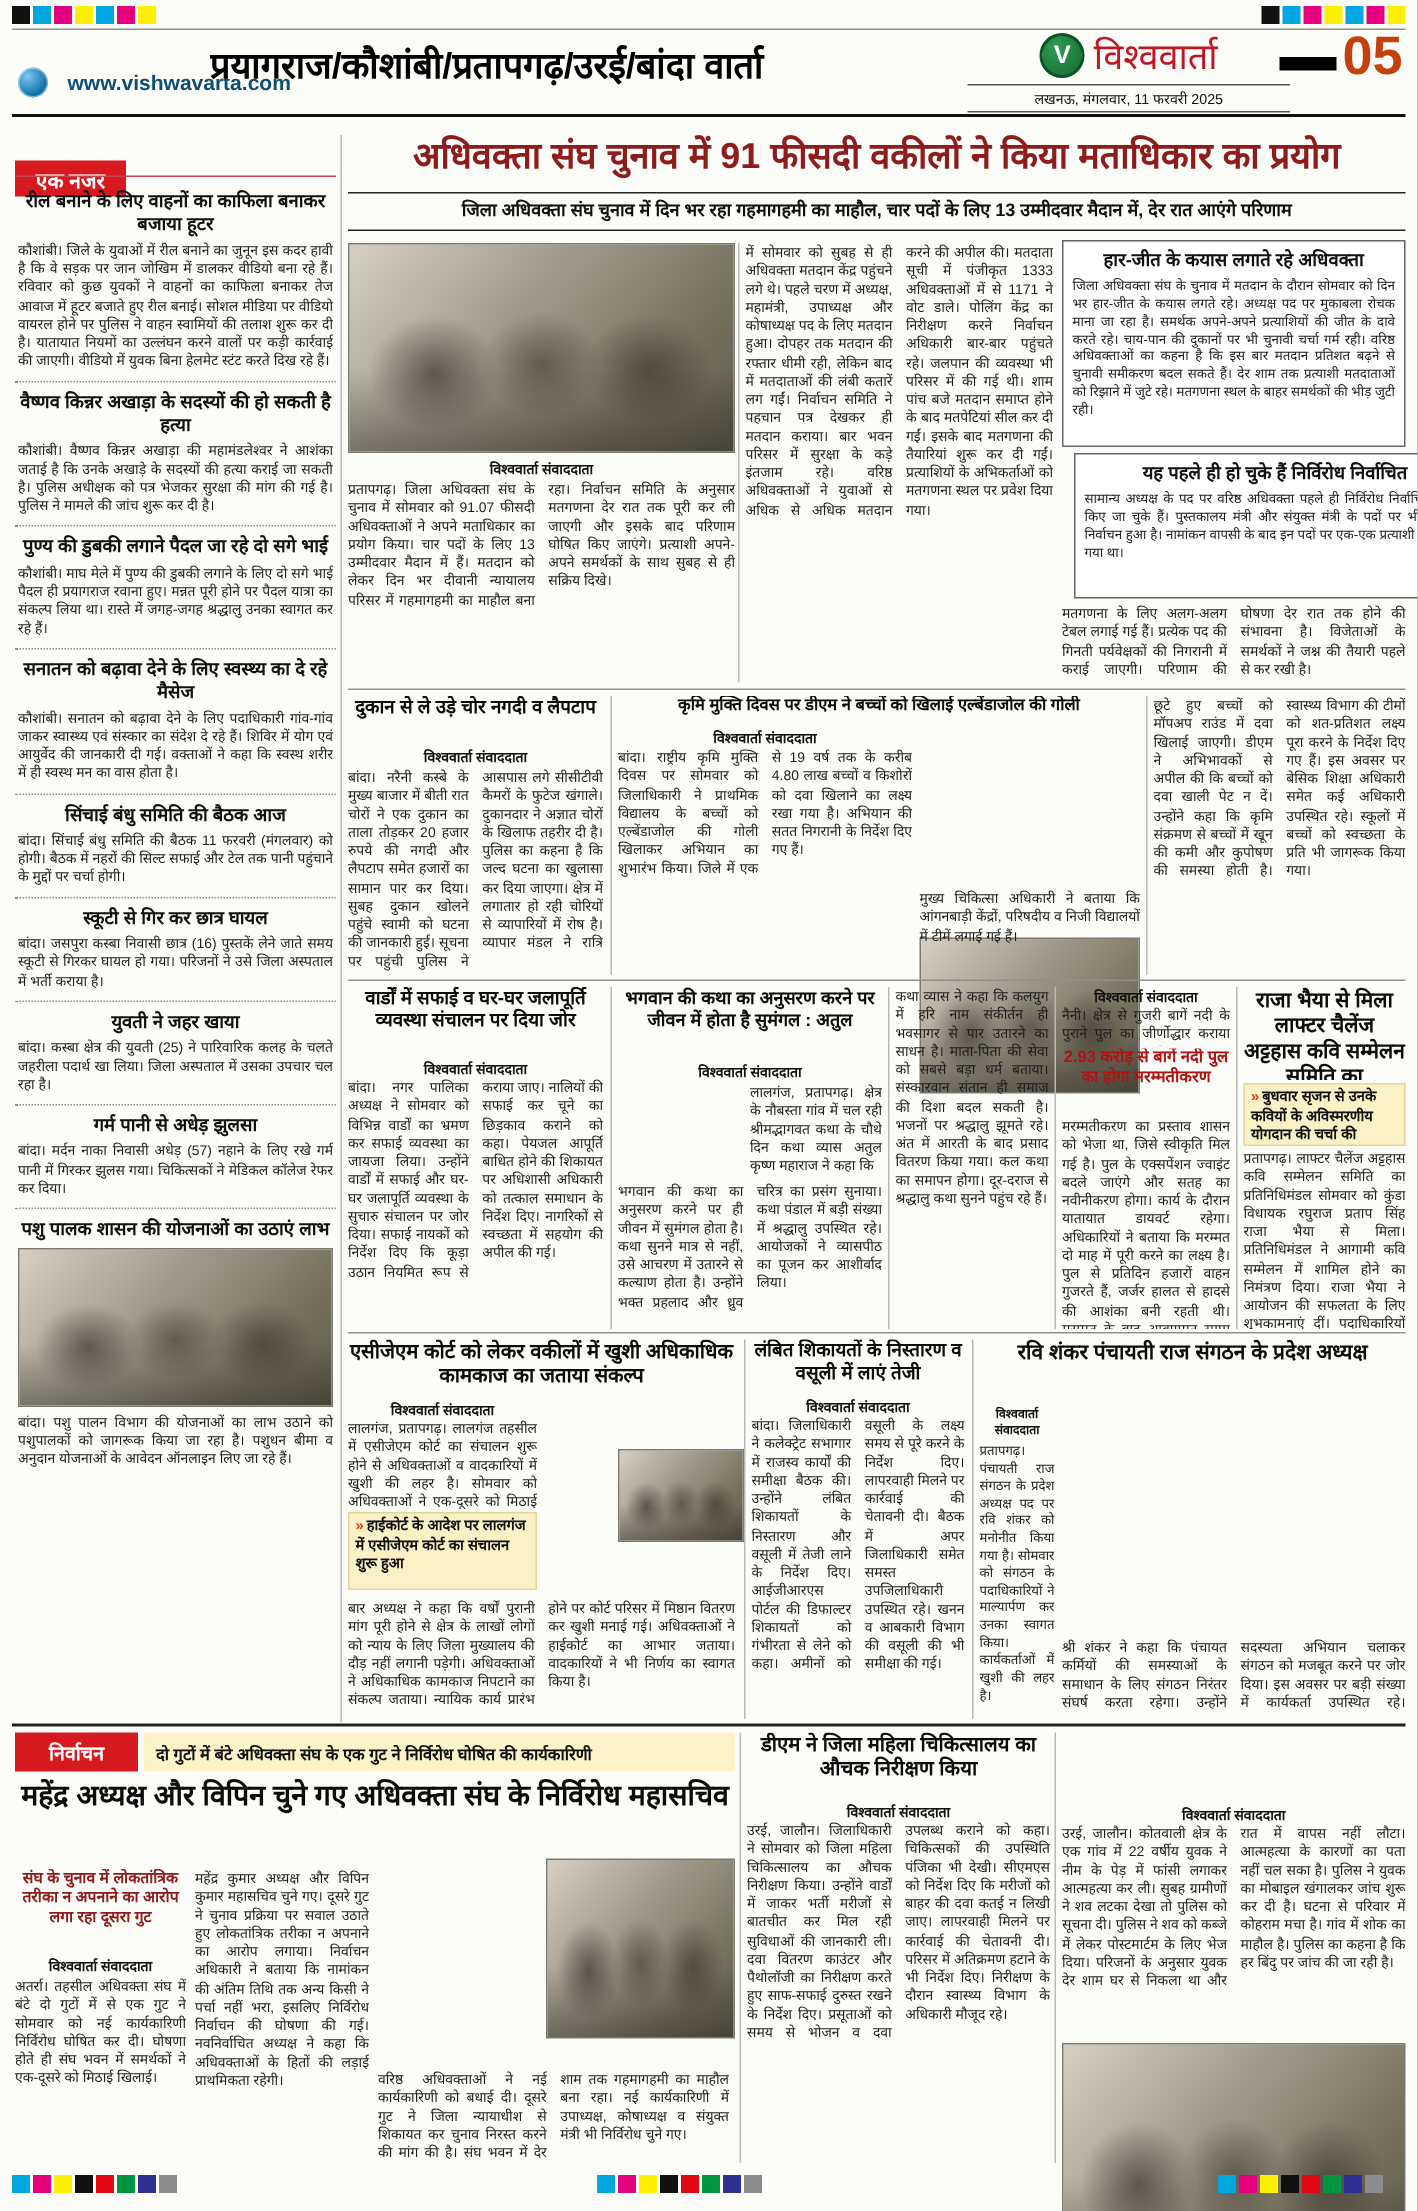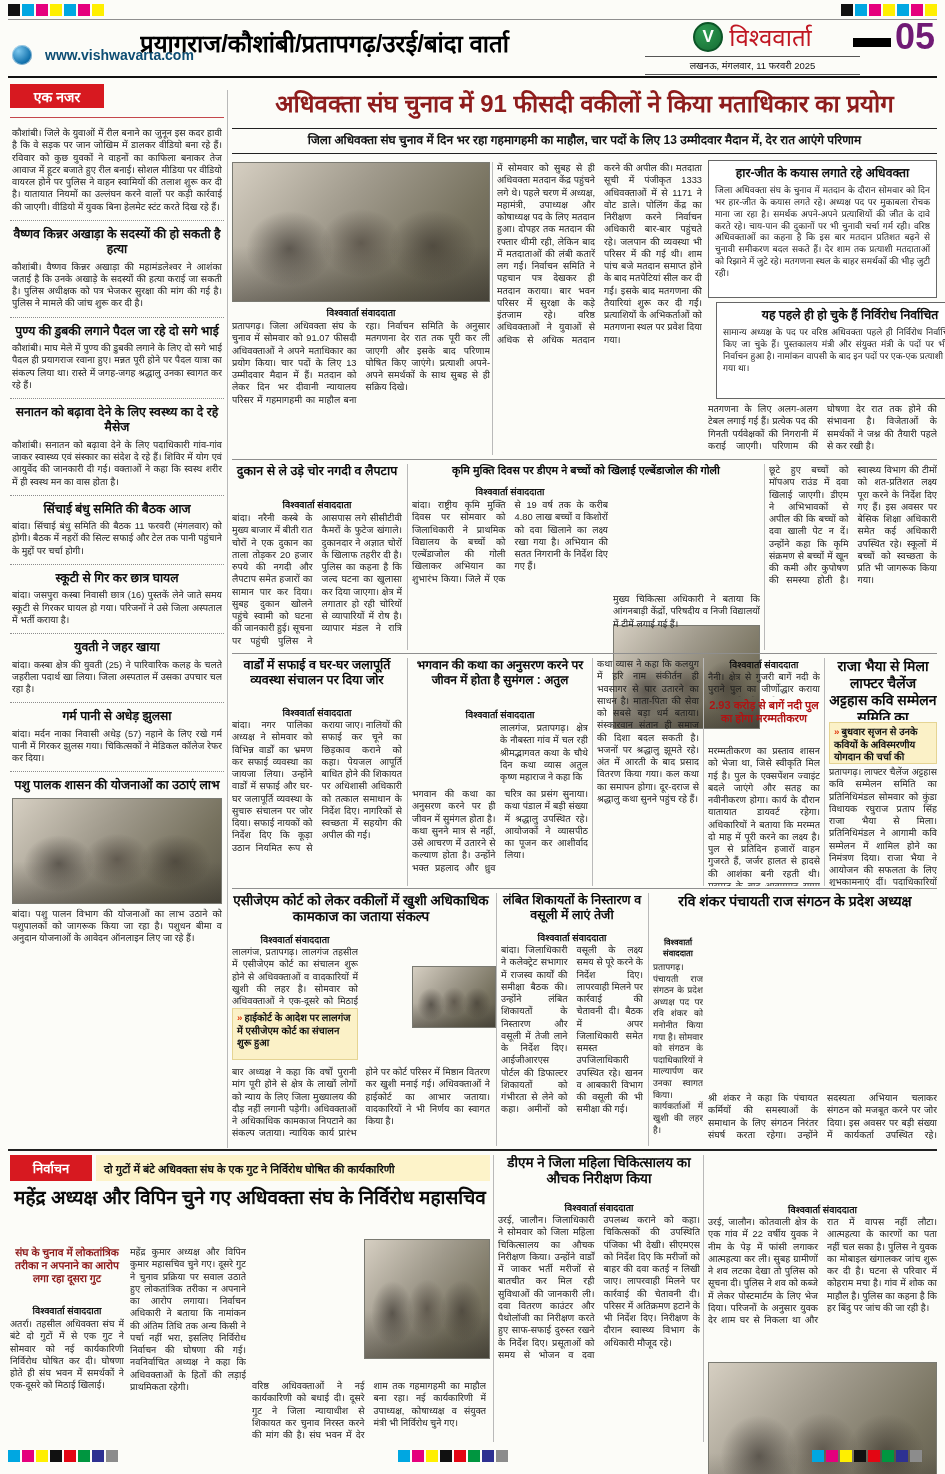--- a/index.html
+++ b/index.html
@@ -72,29 +72,30 @@
 
   <div class="abs" style="left:645px;top:20px;width:215px;text-align:center">
     <div style="display:flex;align-items:center;justify-content:center;gap:6px">
       <span class="brandmark">V</span>
       <span style="font-size:24px;font-weight:normal;color:#c01622">विश्ववार्ता</span>
     </div>
     <div style="font-size:9.5px;margin-top:3px;border-top:1px solid #555;border-bottom:1px solid #555;padding:2px 0">लखनऊ, मंगलवार, 11 फरवरी 2025</div>
   </div>
 
   <div class="abs" style="left:853px;top:38px;width:38px;height:9px;background:#000"></div>
-  <div class="abs" style="left:895px;top:16px;font-size:36px;font-weight:bold;color:#701a75">05</div>
+  <div class="abs" style="left:895px;top:16px;font-size:36px;font-weight:bold;color:#c2410c">05</div>
 
   <div class="abs" style="left:8px;top:76px;width:929px;height:2px;background:#111"></div>
 
-  <div class="abs red-label" style="left:10px;top:84px;width:94px;height:24px;font-size:14px">एक नजर</div>
+  <div class="abs red-label" style="left:10px;top:107px;width:74px;height:24px;font-size:14px">एक नजर</div>
   <div class="abs hrule" style="left:10px;top:117px;width:214px;background:#c4474c"></div>
 
   <div class="abs" style="left:10px;top:121px;width:214px;height:1027px;overflow:hidden">
     <div class="sb-item">
+      <div class="sb-h">रील बनाने के लिए वाहनों का काफिला बनाकर बजाया हूटर</div>
       <div class="body-text">कौशांबी। जिले के युवाओं में रील बनाने का जुनून इस कदर हावी है कि वे सड़क पर जान जोखिम में डालकर वीडियो बना रहे हैं। रविवार को कुछ युवकों ने वाहनों का काफिला बनाकर तेज आवाज में हूटर बजाते हुए रील बनाई। सोशल मीडिया पर वीडियो वायरल होने पर पुलिस ने वाहन स्वामियों की तलाश शुरू कर दी है। यातायात नियमों का उल्लंघन करने वालों पर कड़ी कार्रवाई की जाएगी। वीडियो में युवक बिना हेलमेट स्टंट करते दिख रहे हैं।</div>
     </div>
     <div class="sb-item">
       <div class="sb-h">वैष्णव किन्नर अखाड़ा के सदस्यों की हो सकती है हत्या</div>
       <div class="body-text">कौशांबी। वैष्णव किन्नर अखाड़ा की महामंडलेश्वर ने आशंका जताई है कि उनके अखाड़े के सदस्यों की हत्या कराई जा सकती है। पुलिस अधीक्षक को पत्र भेजकर सुरक्षा की मांग की गई है। पुलिस ने मामले की जांच शुरू कर दी है।</div>
     </div>
     <div class="sb-item">
       <div class="sb-h">पुण्य की डुबकी लगाने पैदल जा रहे दो सगे भाई</div>
       <div class="body-text">कौशांबी। माघ मेले में पुण्य की डुबकी लगाने के लिए दो सगे भाई पैदल ही प्रयागराज रवाना हुए। मन्नत पूरी होने पर पैदल यात्रा का संकल्प लिया था। रास्ते में जगह-जगह श्रद्धालु उनका स्वागत कर रहे हैं।</div>
     </div>

